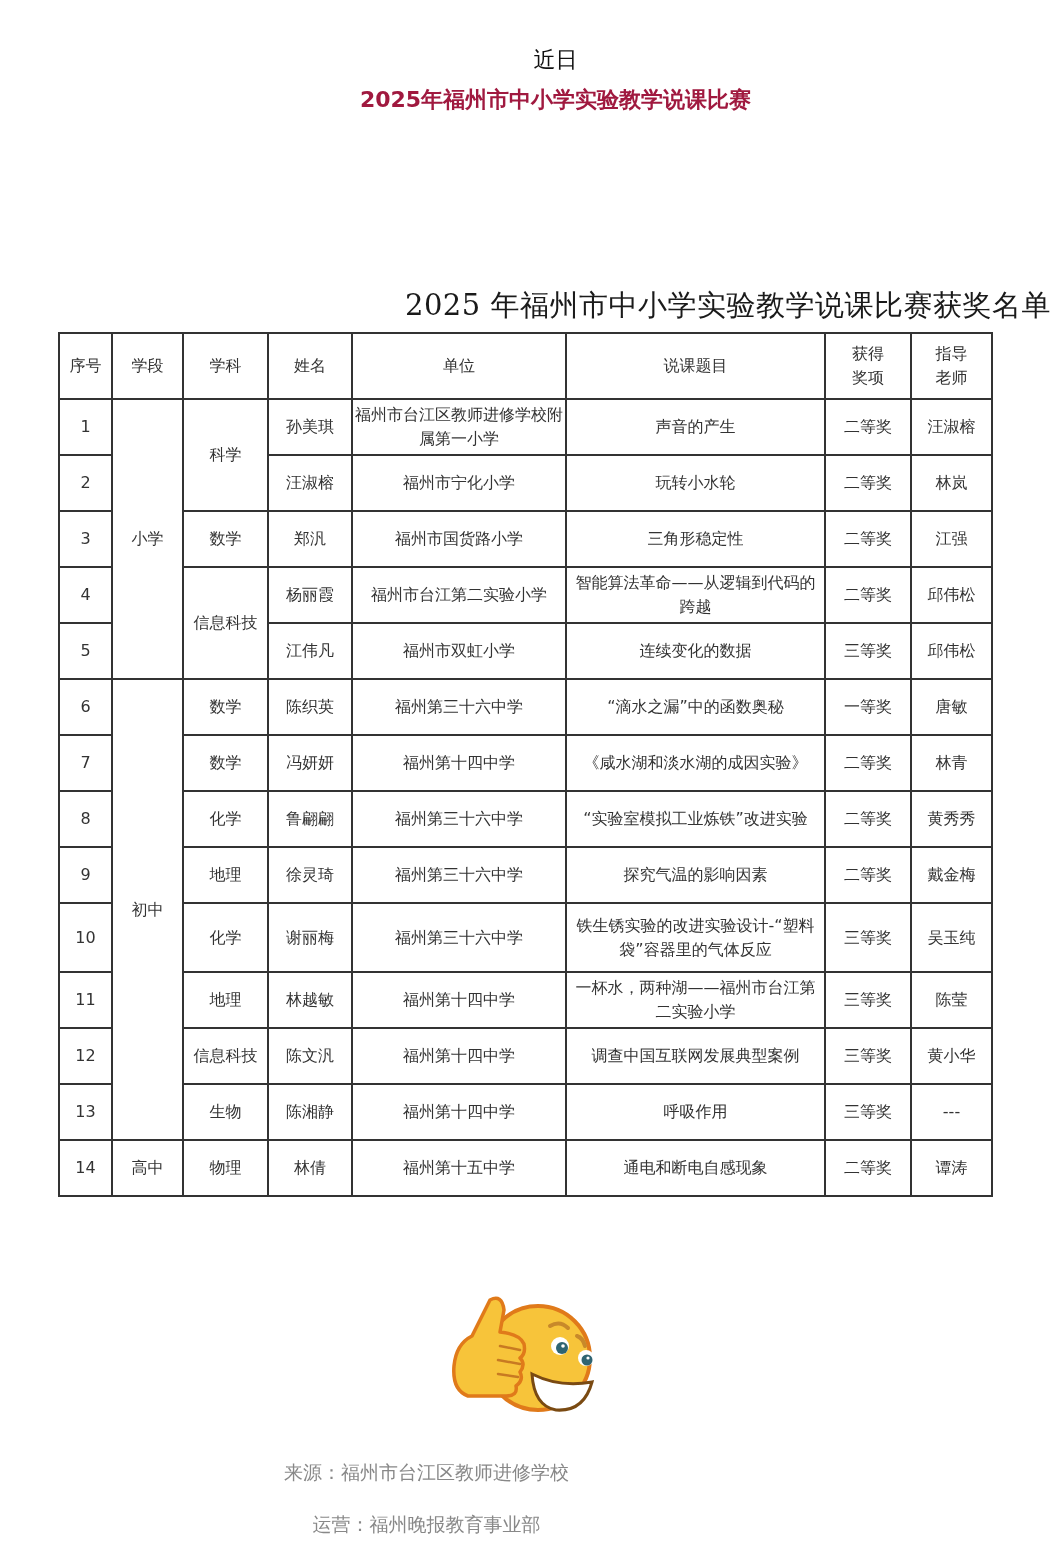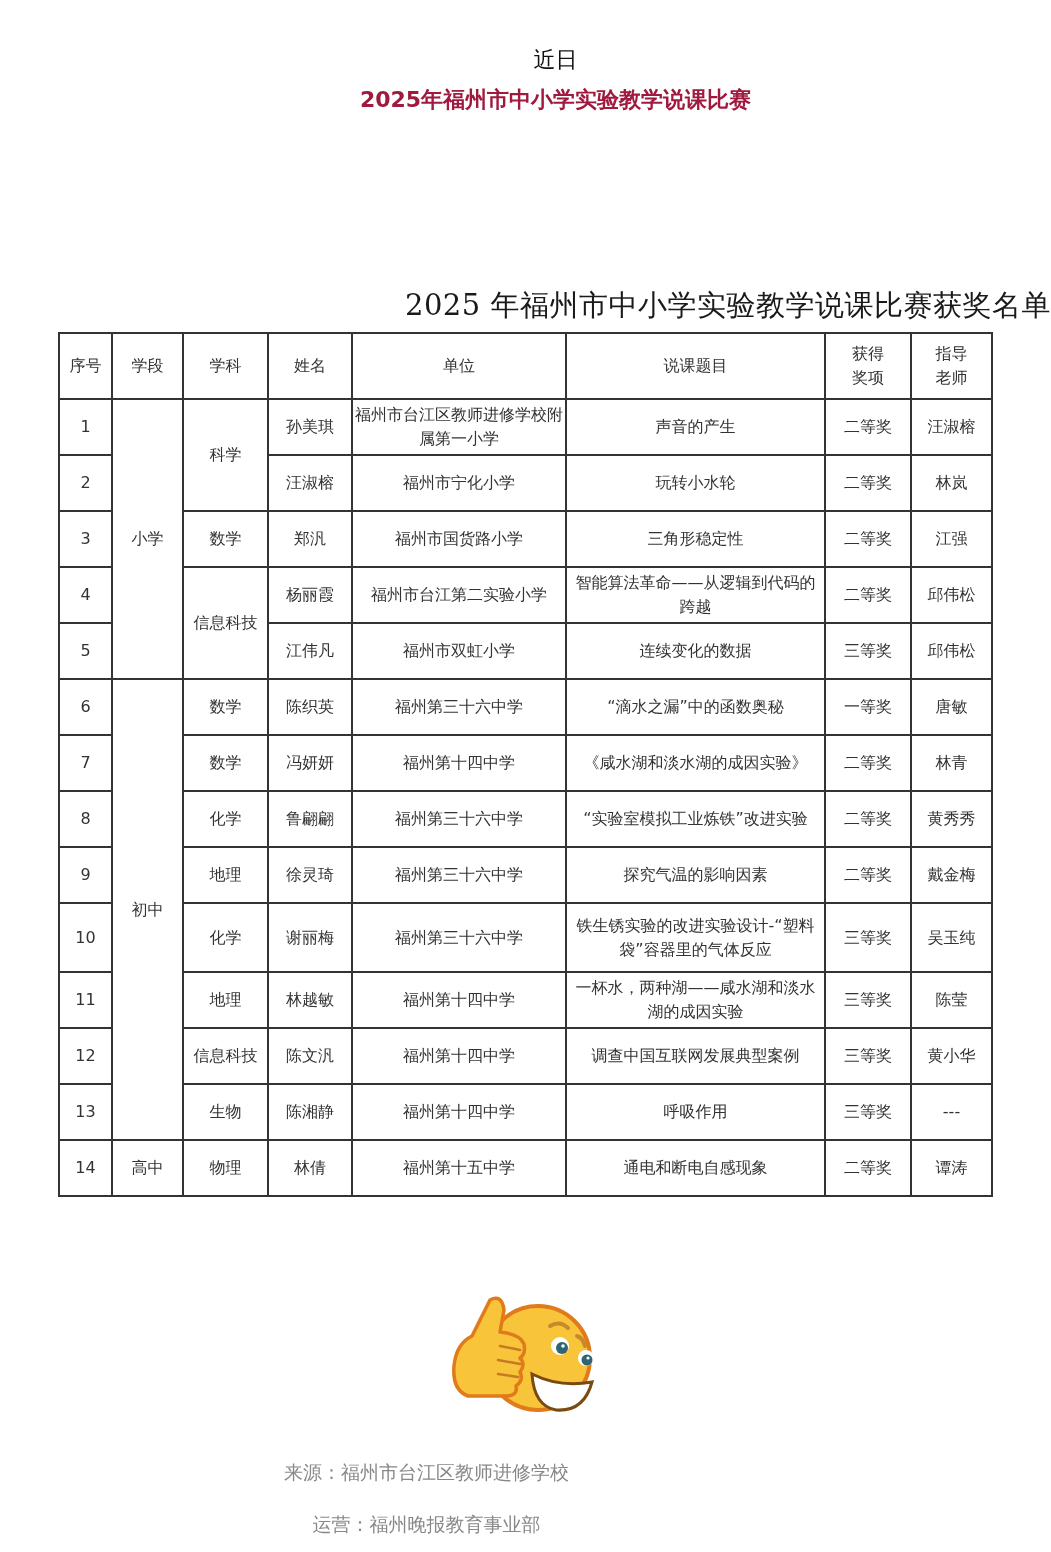--- a/index.html
+++ b/index.html
@@ -138,21 +138,21 @@
     <td>福州第三十六中学</td>
     <td>铁生锈实验的改进实验设计-“塑料袋”容器里的气体反应</td>
     <td>三等奖</td>
     <td>吴玉纯</td>
   </tr>
   <tr class="r">
     <td>11</td>
     <td>地理</td>
     <td>林越敏</td>
     <td>福州第十四中学</td>
-    <td>一杯水，两种湖——咸水湖和淡水湖的成因实验</td>
+    <td>一杯水，两种湖——福州市台江第二实验小学</td>
     <td>三等奖</td>
     <td>陈莹</td>
   </tr>
   <tr class="r">
     <td>12</td>
     <td>信息科技</td>
     <td>陈文汎</td>
     <td>福州第十四中学</td>
     <td>调查中国互联网发展典型案例</td>
     <td>三等奖</td>

